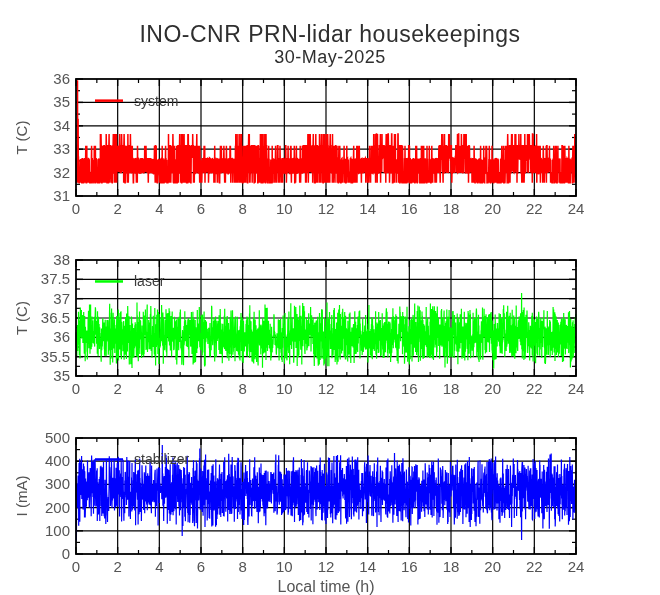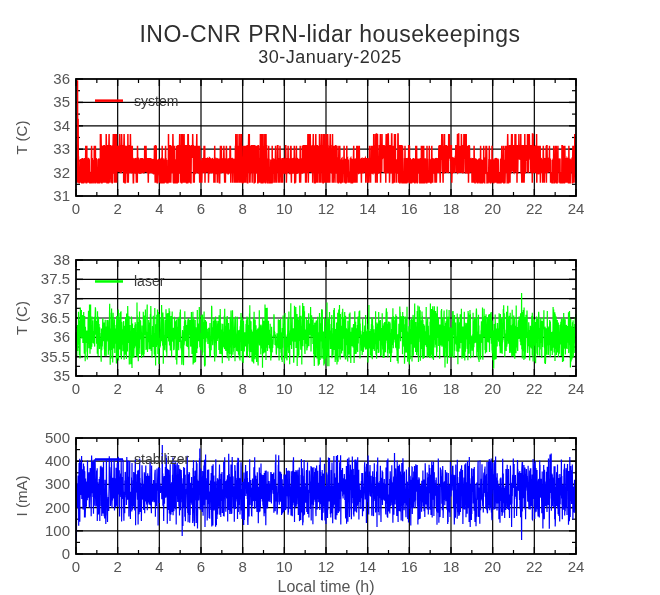--- a/index.html
+++ b/index.html
@@ -10,21 +10,21 @@
   .subtitle{position:absolute;top:27px;left:0;width:660px;text-align:center;
          font-size:18px;letter-spacing:0.5px;color:#2f2f2f;font-weight:400;}
   #chart{position:absolute;top:0;left:0;}
   text{font-family:"Liberation Sans",sans-serif;}
 </style>
 </head>
 <body>
 
 <div class="figure">
   <div class="title">INO-CNR PRN-lidar housekeepings</div>
-  <div class="subtitle">30-January-2025</div>
+  <div class="subtitle">30-May-2025</div>
   <svg id="chart" width="660" height="595" viewBox="0 0 660 595">
       <g>
         <line x1="117.66666666666666" y1="59" x2="117.66666666666666" y2="176" stroke="#000000" stroke-width="1.2"></line>
         <line x1="159.33333333333331" y1="59" x2="159.33333333333331" y2="176" stroke="#000000" stroke-width="1.2"></line>
         <line x1="201" y1="59" x2="201" y2="176" stroke="#000000" stroke-width="1.2"></line>
         <line x1="242.66666666666666" y1="59" x2="242.66666666666666" y2="176" stroke="#000000" stroke-width="1.2"></line>
         <line x1="284.33333333333337" y1="59" x2="284.33333333333337" y2="176" stroke="#000000" stroke-width="1.2"></line>
         <line x1="326" y1="59" x2="326" y2="176" stroke="#000000" stroke-width="1.2"></line>
         <line x1="367.6666666666667" y1="59" x2="367.6666666666667" y2="176" stroke="#000000" stroke-width="1.2"></line>
         <line x1="409.3333333333333" y1="59" x2="409.3333333333333" y2="176" stroke="#000000" stroke-width="1.2"></line>

